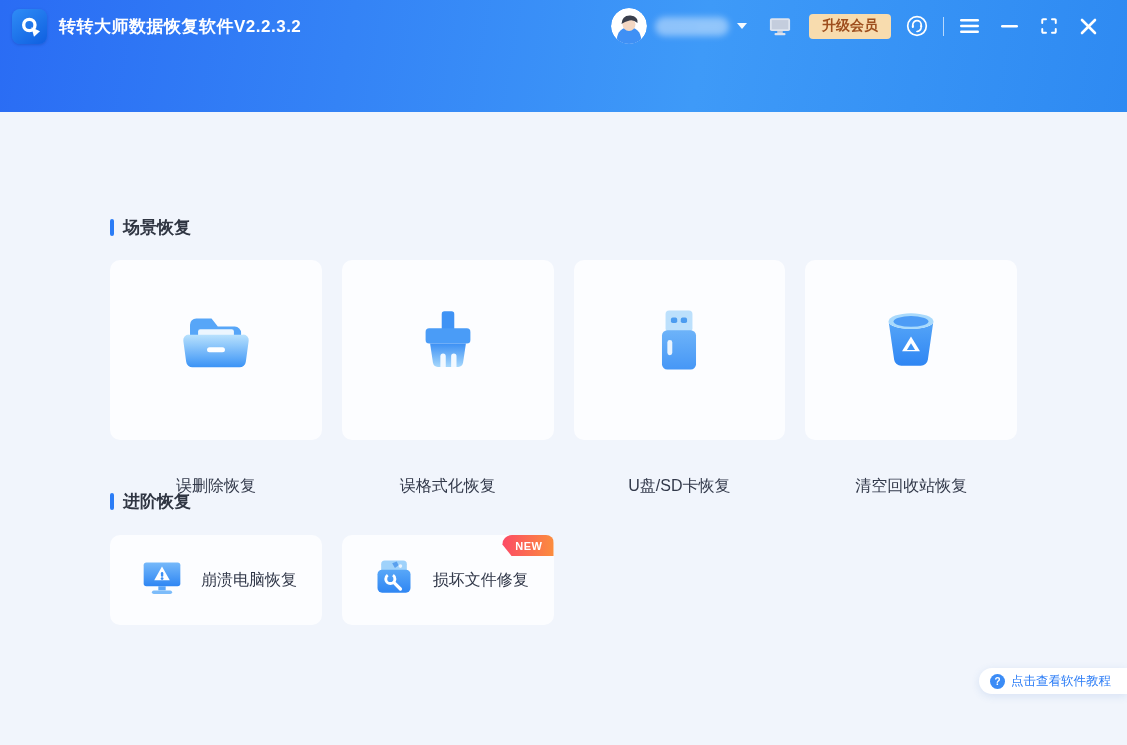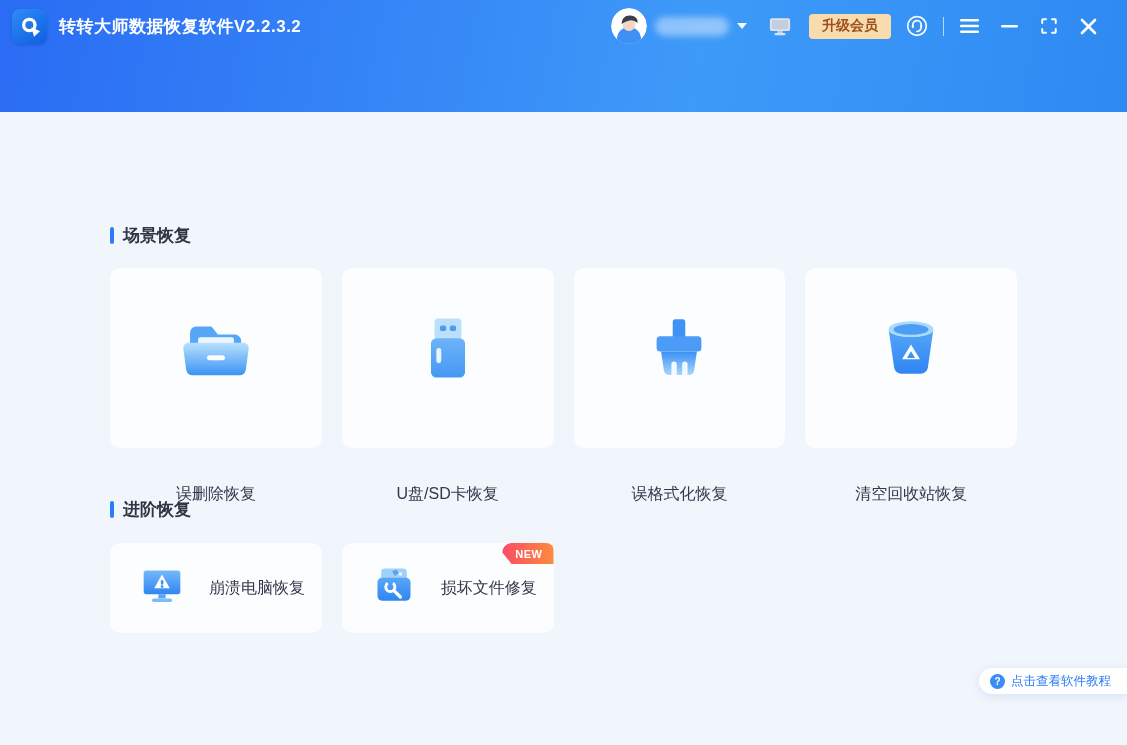--- a/index.html
+++ b/index.html
@@ -43,40 +43,40 @@
     height: 25px; padding: 12px 13px; border: none; border-radius: 4px;
     background: #f8dcae; color: #9e4f1e; font-size: 14px; font-weight: 600;
     font-family: inherit; display: flex; align-items: center; cursor: pointer; margin-left: 4px;
   }
   .svc-ic { display: flex; }
   .tb-divider { width: 1px; height: 19px; background: rgba(255,255,255,.65); }
   .winbtn { background: none; border: none; padding: 2px; display: flex; align-items: center; cursor: pointer; }
   .winbtn + .winbtn { margin-left: 4px; }
 
   
-  .main { position: absolute; top: 116px; left: 0; width: 1127px; padding: 0 110px; }
+  .main { position: absolute; top: 108px; left: 0; width: 1127px; padding: 0 110px; }
   .sec-title { display: flex; align-items: center; gap: 9px; }
   .sec-title.first { margin-top: 108px; }
   .sec-title.second { margin-top: 50px; text-align: right; }
   .sec-bar { width: 4px; height: 17px; border-radius: 2px; background: #2b7cf6; }
   .sec-text { font-size: 17px; font-weight: 600; color: #2f3542; }
 
   .grid { display: grid; grid-template-columns: repeat(4, 1fr); gap: 20px; margin-top: 21px; }
   .grid.second { margin-top: 22px; }
   .card {
     background: #fcfdff; border-radius: 10px; cursor: pointer; position: relative;
   }
   .card-lg { height: 180px; display: flex; flex-direction: column; align-items: center; padding-top: 37px; gap: 36px; }
   .icon-shadow {
     width: 72px; height: 10px; margin-top: 2px;
     background: radial-gradient(ellipse at center, rgba(121,160,214,.38) 0%, rgba(121,160,214,0) 70%);
   }
   .card-lg .card-label { margin-top: 15px; font-size: 16px; color: #32394a; font-weight: 500; }
 
-  .card-sm { height: 90px; display: flex; align-items: center; padding-left: 30px; gap: 25px; }
+  .card-sm { height: 90px; display: flex; align-items: center; padding-left: 30px; gap: 17px; }
   .card-sm .card-label { font-size: 16px; color: #32394a; font-weight: 500; }
 
   .new-badge {
     position: absolute; top: 0; right: 0; height: 21px; padding: 0 11px 0 13px;
     background: linear-gradient(90deg, #fc4a66, #fb8d3d);
     color: #fff; font-size: 11px; font-weight: 700; letter-spacing: .5px;
     display: flex; align-items: center; border-radius: 10px 8px 0 0;
     clip-path: polygon(0 0, 100% 0, 100% 100%, 18% 100%, 0 45%);
   }
 
@@ -205,54 +205,54 @@
         </svg>
       </div>
       <div class="icon-shadow"></div>
       <div class="card-label">误删除恢复</div>
     </div>
 
     <div class="card card-lg">
       <div>
         <svg width="86" height="86" viewBox="0 0 96 96">
           <defs>
+            <linearGradient id="bg1" x1="0" y1="0" x2="0" y2="1">
+              <stop offset="0" stop-color="#3c90f4"></stop>
+                <stop offset="1" stop-color="#a5d7fc"></stop>
+            </linearGradient>
+          </defs>
+          <rect x="41" y="16" width="14" height="24" rx="3" fill="#3f93f5"></rect>
+          <rect x="23" y="35" width="50" height="17" rx="4" fill="#4a9cf7"></rect>
+          <path d="M28 52 h40 l-3.2 21.5 a5.5 5.5 0 0 1 -5.4 4.5 H36.6 a5.5 5.5 0 0 1 -5.4 -4.5 z" fill="url(#bg1)"></path>
+          <path d="M39.5 60 h6 v12 a3 3 0 0 1 -6 0 z" fill="#f2f9ff" transform="rotate(180 42.5 69)"></path>
+          <path d="M51.5 60 h6 v12 a3 3 0 0 1 -6 0 z" fill="#f2f9ff" transform="rotate(180 54.5 69)"></path>
+        </svg>
+      </div>
+      <div class="icon-shadow"></div>
+      <div class="card-label">误格式化恢复</div>
+    </div>
+
+    <div class="card card-lg">
+      <div>
+        <svg width="86" height="86" viewBox="0 0 96 96">
+          <defs>
             <linearGradient id="ug1" x1="0" y1="0" x2="0" y2="1">
               <stop offset="0" stop-color="#6db3f9"></stop>
                 <stop offset="1" stop-color="#4697f6"></stop>
             </linearGradient>
           </defs>
           <rect x="33" y="15" width="30" height="24" rx="4" fill="#bce0fc"></rect>
           <rect x="39" y="23" width="7" height="6" rx="2" fill="#4c9cf0"></rect>
           <rect x="50" y="23" width="7" height="6" rx="2" fill="#4c9cf0"></rect>
           <rect x="29" y="37" width="38" height="44" rx="6" fill="url(#ug1)"></rect>
           <rect x="35" y="48" width="5.5" height="17" rx="2.75" fill="#eaf4fe"></rect>
         </svg>
       </div>
       <div class="icon-shadow"></div>
       <div class="card-label">U盘/SD卡恢复</div>
-    </div>
-
-    <div class="card card-lg">
-      <div>
-        <svg width="86" height="86" viewBox="0 0 96 96">
-          <defs>
-            <linearGradient id="bg1" x1="0" y1="0" x2="0" y2="1">
-              <stop offset="0" stop-color="#3c90f4"></stop>
-                <stop offset="1" stop-color="#a5d7fc"></stop>
-            </linearGradient>
-          </defs>
-          <rect x="41" y="16" width="14" height="24" rx="3" fill="#3f93f5"></rect>
-          <rect x="23" y="35" width="50" height="17" rx="4" fill="#4a9cf7"></rect>
-          <path d="M28 52 h40 l-3.2 21.5 a5.5 5.5 0 0 1 -5.4 4.5 H36.6 a5.5 5.5 0 0 1 -5.4 -4.5 z" fill="url(#bg1)"></path>
-          <path d="M39.5 60 h6 v12 a3 3 0 0 1 -6 0 z" fill="#f2f9ff" transform="rotate(180 42.5 69)"></path>
-          <path d="M51.5 60 h6 v12 a3 3 0 0 1 -6 0 z" fill="#f2f9ff" transform="rotate(180 54.5 69)"></path>
-        </svg>
-      </div>
-      <div class="icon-shadow"></div>
-      <div class="card-label">误格式化恢复</div>
     </div>
 
     <div class="card card-lg">
       <div>
         <svg width="86" height="86" viewBox="0 0 96 96">
           <defs>
             <linearGradient id="tg1" x1="0" y1="0" x2="0" y2="1">
               <stop offset="0" stop-color="#55a5f8"></stop>
                 <stop offset="1" stop-color="#2f86f3"></stop>
             </linearGradient>

